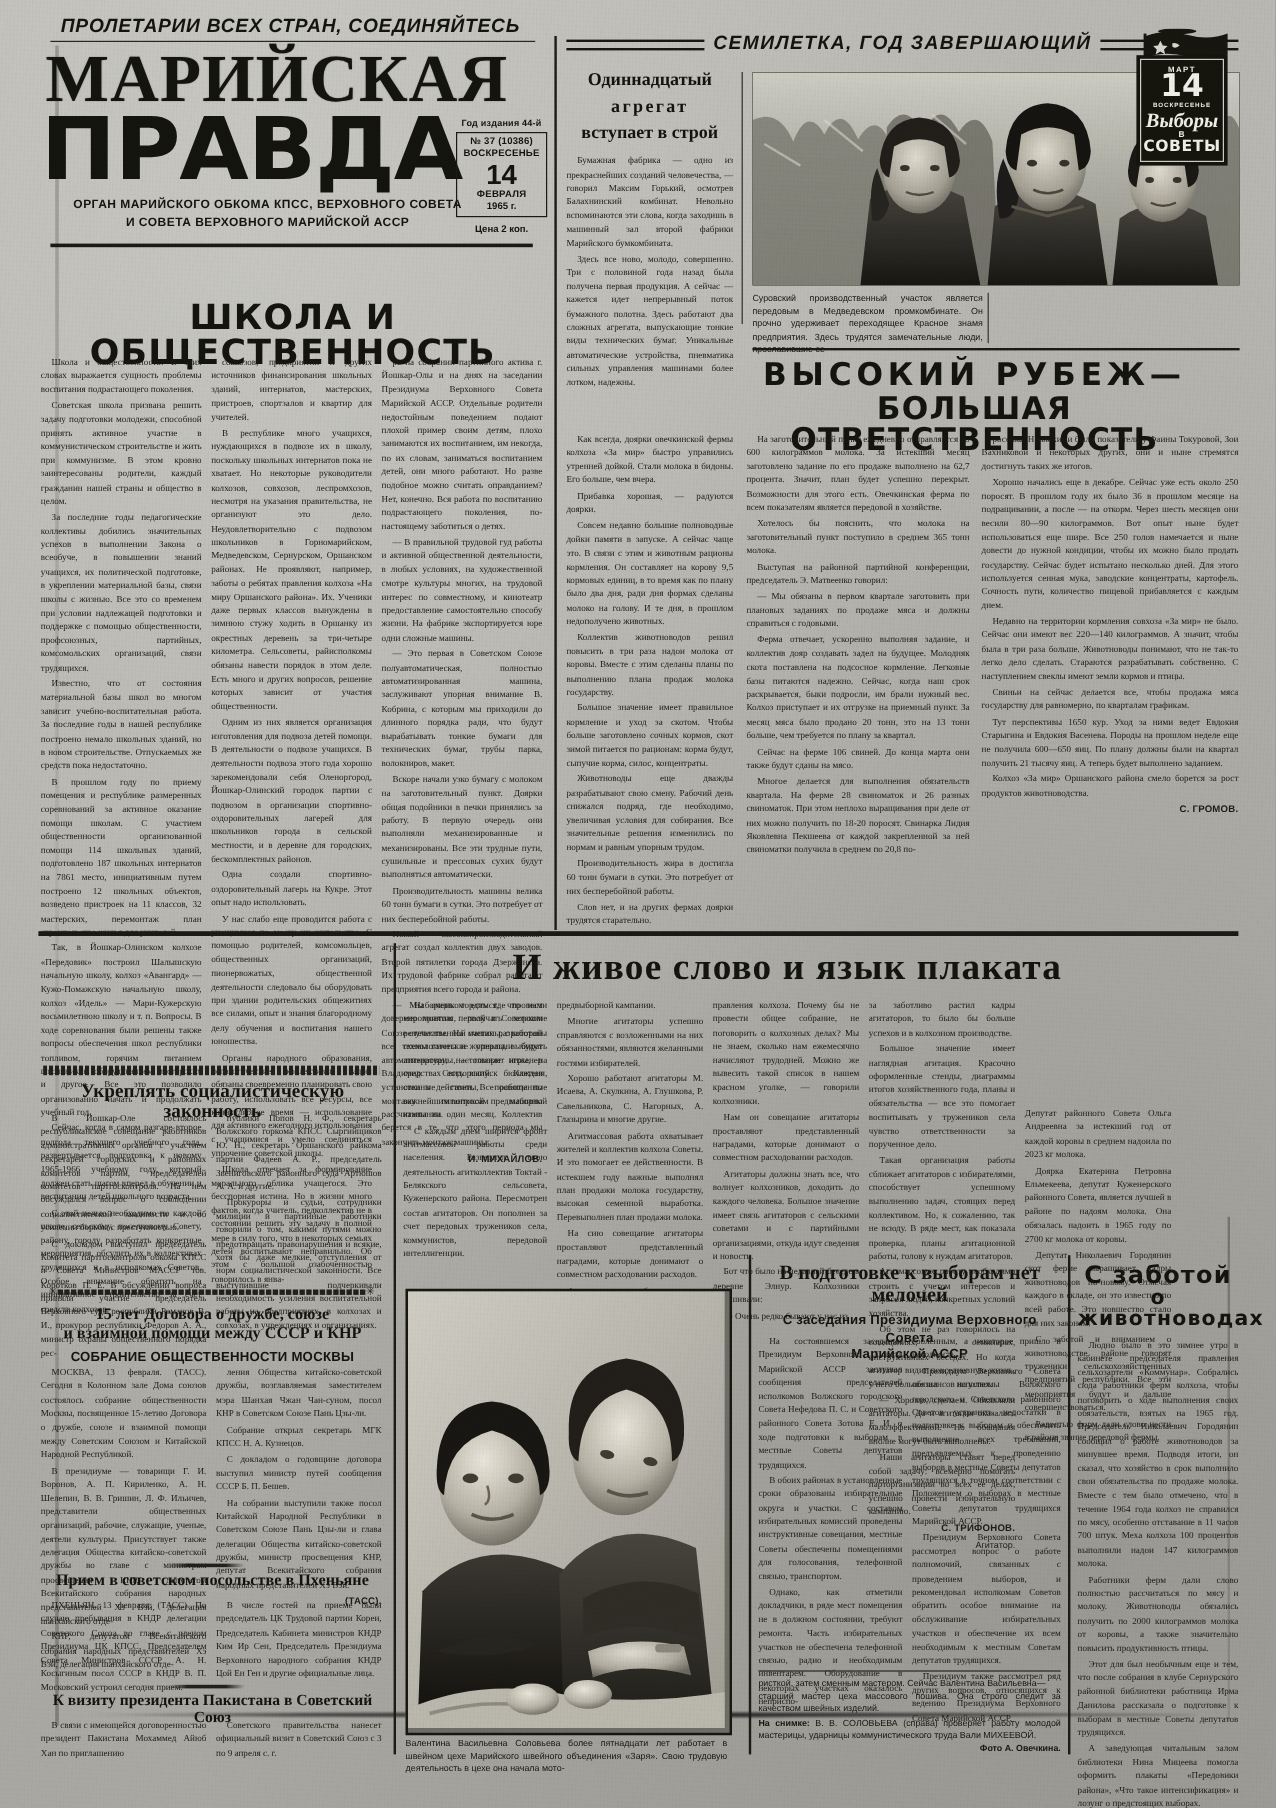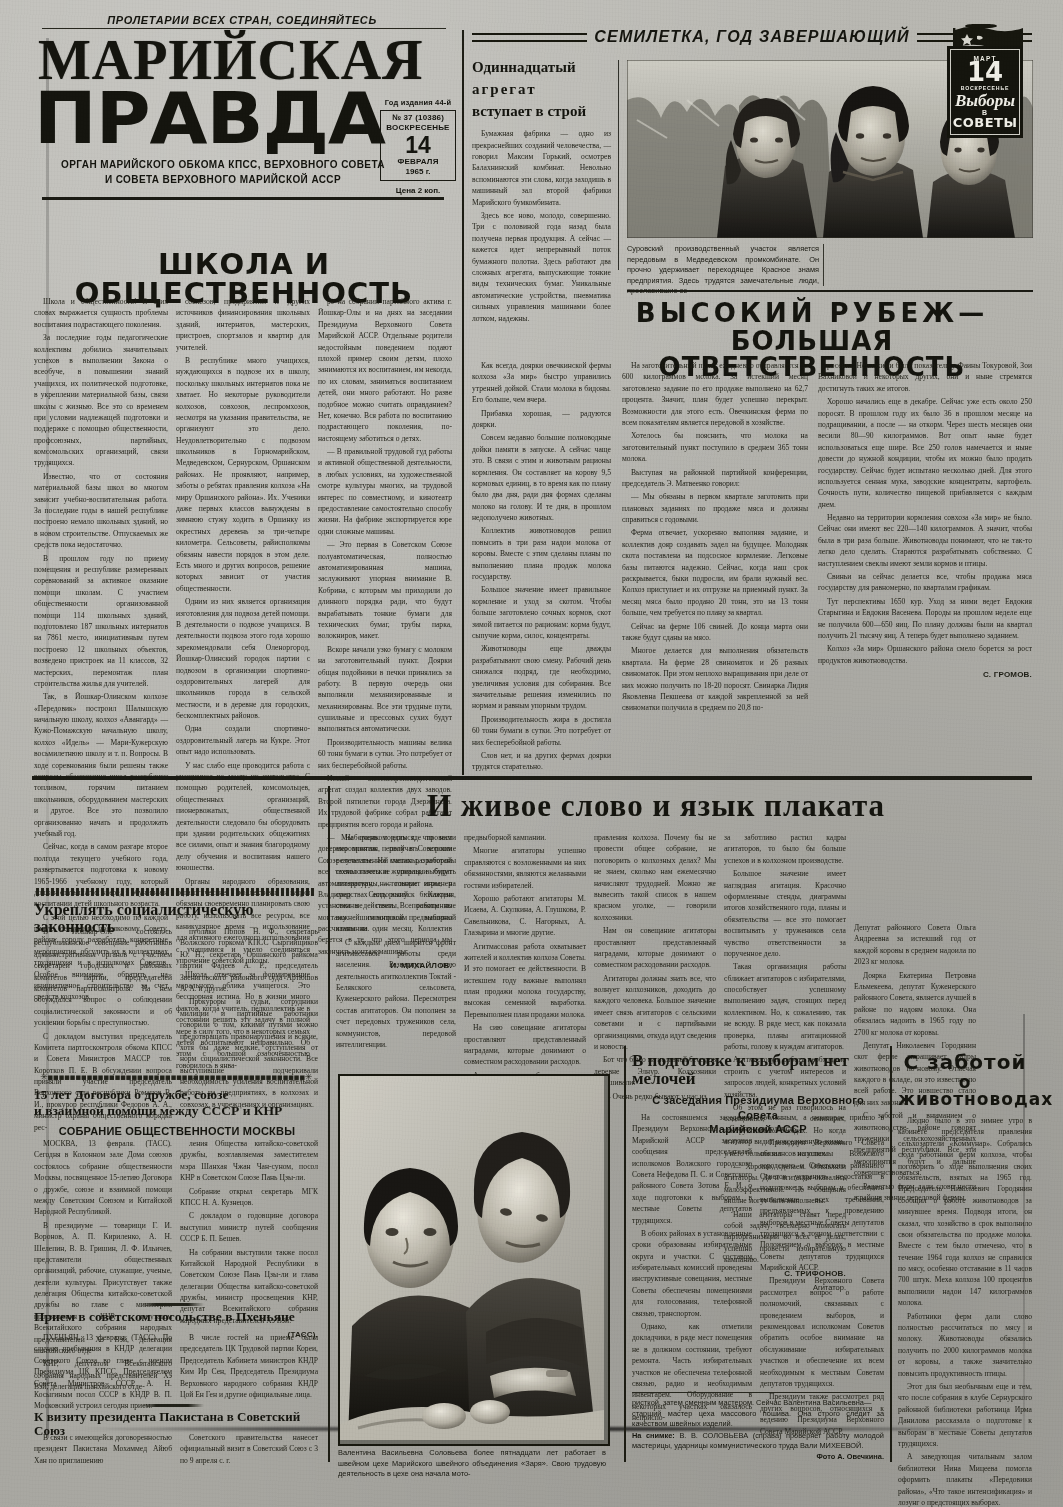--- a/index.html
+++ b/index.html
@@ -31,21 +31,21 @@
     background:linear-gradient(180deg,rgba(0,0,0,.22),rgba(0,0,0,.05),rgba(0,0,0,.25));}
   .edge-r{position:absolute;right:10px;top:1000px;width:2px;height:420px;
     background:linear-gradient(180deg,rgba(0,0,0,.28),rgba(0,0,0,.10));}
   .edge-b{position:absolute;left:40px;bottom:38px;width:930px;height:4px;
     background:linear-gradient(90deg,rgba(0,0,0,0),rgba(0,0,0,.55) 20%,rgba(0,0,0,.75) 55%,rgba(0,0,0,.2));
     border-radius:50%;filter:blur(1px);}
 
   
   .slogan{
     font-family:"Liberation Sans",sans-serif;font-weight:bold;font-style:italic;
-    font-size:11px;letter-spacing:.6px;text-align:center;
+    font-size:16px;letter-spacing:.6px;text-align:center;
   }
   .rule{height:2px;background:#1b1b14;}
   .rule-thin{height:1px;background:#28281f;}
   .mh-word1{
     font-family:"Liberation Serif",serif;font-weight:bold;font-size:56px;
     letter-spacing:1px;line-height:.98;text-align:left;margin:4px 0 0 10px;
     text-shadow:0 0 1px rgba(0,0,0,.5);
   }
   .mh-word2{
     font-family:"DejaVu Sans",sans-serif;font-weight:bold;font-size:72px;
@@ -74,21 +74,21 @@
     font-size:16px;letter-spacing:1.2px;text-align:center;white-space:nowrap;
   }
   .kicker-wrap{display:flex;align-items:center;gap:7px;}
   .kicker-wrap .dbl{flex:1;height:5px;border-top:2px solid #18180f;border-bottom:2px solid #18180f;}
 
   .hl-giant{
     font-family:"DejaVu Sans",sans-serif;font-weight:bold;text-align:center;
     line-height:1.0;letter-spacing:1px;
   }
   .hl-serif{
-    font-family:"Liberation Serif",serif;font-weight:bold;text-align:left;line-height:1.05;
+    font-family:"Liberation Serif",serif;font-weight:bold;text-align:center;line-height:1.05;
   }
   .hl-sub{
     font-family:"Liberation Sans",sans-serif;font-weight:bold;font-size:11px;
     text-align:center;line-height:1.35;letter-spacing:.2px;
   }
   .bt{
     font-family:"Liberation Serif",serif;font-size:7.6px;line-height:1.5;
     text-align:justify;hyphens:auto;-webkit-hyphens:auto;
     text-indent:9px;margin:0 0 2px;color:#1d1d14;
   }
@@ -262,20 +262,21 @@
     </div>
     <div style="position:absolute;left:795px;top:230px;width:1px;height:42px;background:#35352d;"></div>
     <div class="rule" style="position:absolute;left:599px;top:276px;width:406px;height:2px;"></div>
 
     <div style="position:absolute;left:4px;top:236px;width:424px;">
       <div class="hl-giant" style="font-size:29px;">ШКОЛА И ОБЩЕСТВЕННОСТЬ</div>
     </div>
 
     <div style="position:absolute;left:6px;top:282px;width:134px;">
       <p class="bt">Школа и общественность! В этих словах выражается сущность проблемы воспитания подрастающего поколения.</p>
+      <p class="bt">Советская школа призвана решить задачу подготовки молодежи, способной принять активное участие в коммунистическом строительстве и жить при коммунизме. В этом кровно заинтересованы родители, каждый гражданин нашей страны и общество в целом.</p>
       <p class="bt">За последние годы педагогические коллективы добились значительных успехов в выполнении Закона о всеобуче, в повышении знаний учащихся, их политической подготовке, в укреплении материальной базы, связи школы с жизнью. Все это со временем при условии надлежащей подготовки и поддержке с помощью общественности, профсоюзных, партийных, комсомольских организаций, связи трудящихся.</p>
       <p class="bt">Известно, что от состояния материальной базы школ во многом зависит учебно-воспитательная работа. За последние годы в нашей республике построено немало школьных зданий, но в новом строительстве. Отпускаемых же средств пока недостаточно.</p>
       <p class="bt">В прошлом году по приему помещения и республике размеренных соревнований за активное оказание помощи школам. С участием общественности организованной помощи 114 школьных зданий, подготовлено 187 школьных интернатов на 7861 место, инициативным путем построено 12 школьных объектов, возведено пристроек на 11 классов, 32 мастерских, перемонтаж план строительства жилья для учителей.</p>
       <p class="bt">Так, в Йошкар-Олинском колхозе «Передовик» построил Шалышскую начальную школу, колхоз «Авангард» — Кужо-Помажскую начальную школу, колхоз «Идель» — Мари-Кужерскую восьмилетнюю школу и т. п. Вопросы. В ходе соревнования были решены также вопросы обеспечения школ республики топливом, горячим питанием школьников, оборудованием мастерских и другое. Все это позволило организованно начать и продолжать учебный год.</p>
       <p class="bt">Сейчас, когда в самом разгаре второе полгода текущего учебного года, развертывается подготовка к новому 1965-1966 учебному году, который должен стать шагом вперед в обучении и воспитании детей школьного возраста.</p>
       <p class="bt">С этой целью необходимо по каждой школе, сельскому, поселковому Совету, району, городу разработать конкретные мероприятия, обсудить их в коллективах трудящихся и в исполкомах Советов. Особое внимание обратить на инициативное строительство за счет средств колхозов,</p>
     </div>
     <div style="position:absolute;left:148px;top:282px;width:134px;">
       <p class="bt">совхозов, предприятий и других источников финансирования школьных зданий, интернатов, мастерских, пристроев, спортзалов и квартир для учителей.</p>
       <p class="bt">В республике много учащихся, нуждающихся в подвозе их в школу, поскольку школьных интернатов пока не хватает. Но некоторые руководители колхозов, совхозов, леспромхозов, несмотря на указания правительства, не организуют это дело. Неудовлетворительно с подвозом школьников в Горномарийском, Медведевском, Сернурском, Оршанском районах. Не проявляют, например, заботы о ребятах правления колхоза «На миру Оршанского района». Их. Ученики даже первых классов вынуждены в зимнюю стужу ходить в Оршанку из окрестных деревень за три-четыре километра. Сельсоветы, райисполкомы обязаны навести порядок в этом деле. Есть много и других вопросов, решение которых зависит от участия общественности.</p>

